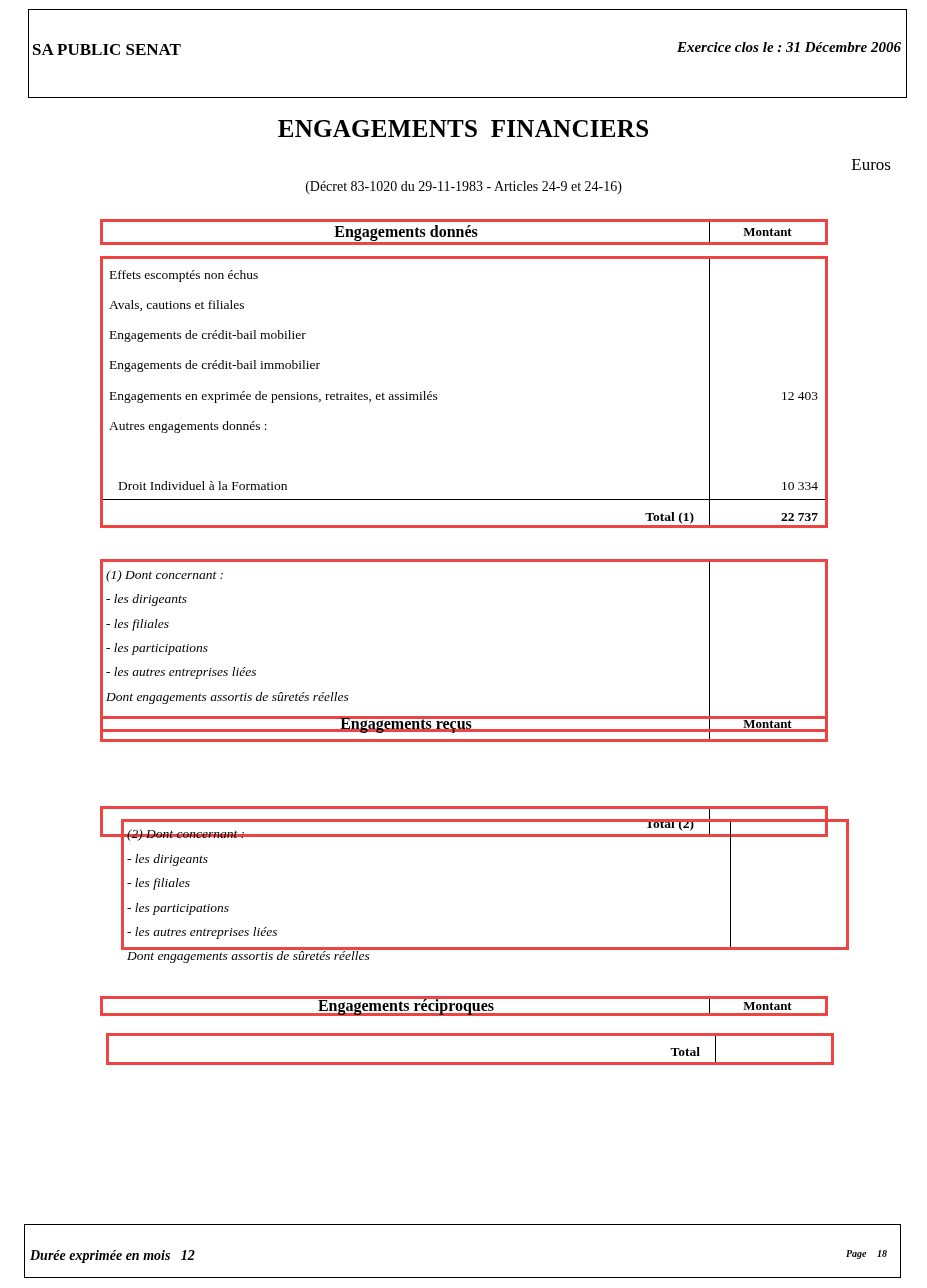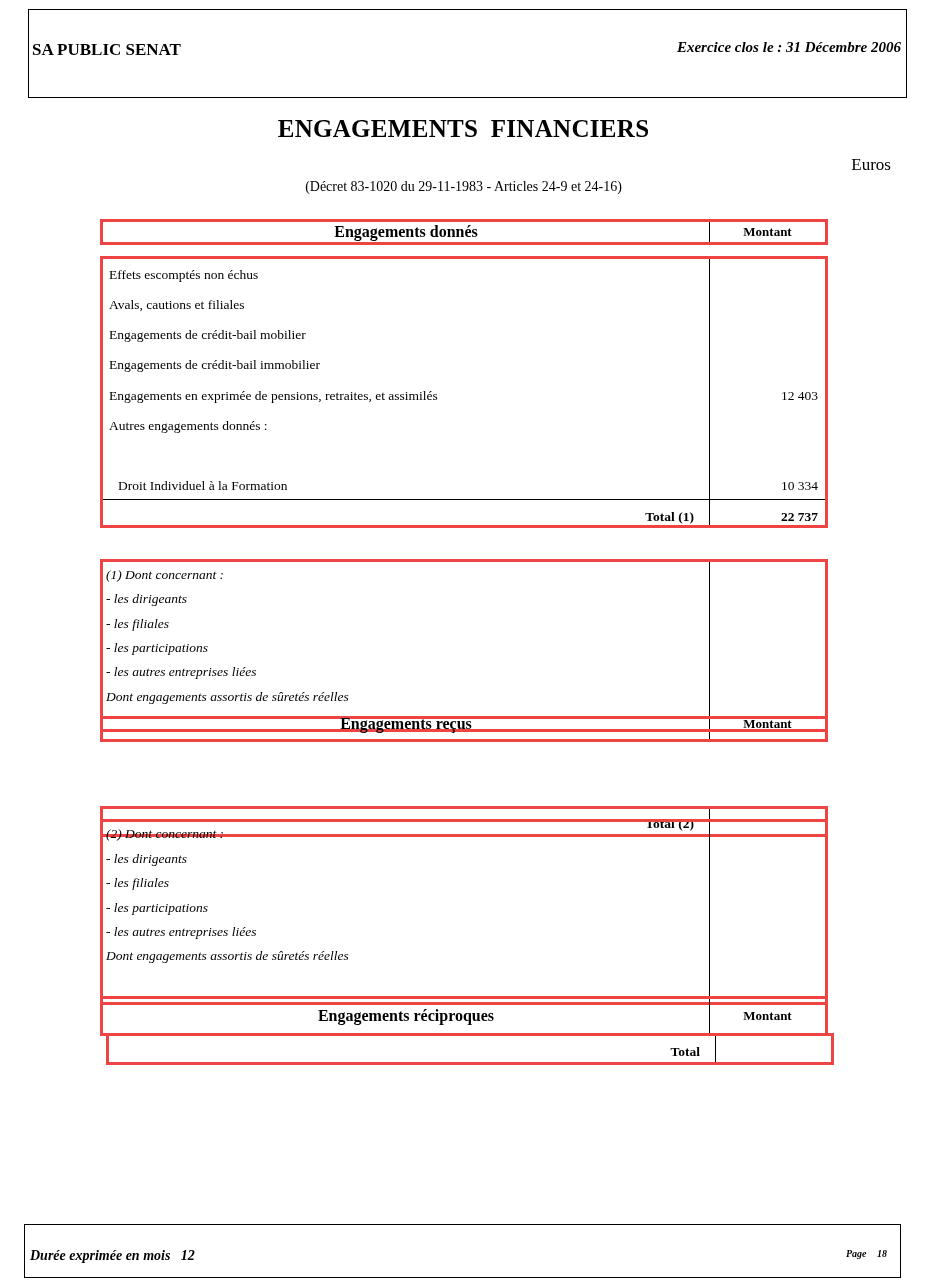--- a/index.html
+++ b/index.html
@@ -109,21 +109,21 @@
 </div>
 
 <div class="abs tbl" style="top:776px;height:31px;margin-top:30px;">
   <div class="sep"></div>
   <div class="row totrow" style="top:7px;">
     <span class="t" style="right:131px;">Total (2)</span>
     <span class="v"></span>
   </div>
 </div>
 
-<div class="abs tbl" style="top:819px;height:186px;">
+<div class="abs tbl" style="top:819px;height:131px;margin-left:21px;">
   <div class="sep"></div>
   <div class="row it" style="top:4px;">
       <span class="t">(2) Dont concernant :</span>
     </div>
   <div class="row it" style="top:29px;">
       <span class="t">- les dirigeants</span>
     </div>
   <div class="row it" style="top:53px;">
       <span class="t">- les filiales</span>
     </div>
@@ -131,21 +131,21 @@
       <span class="t">- les participations</span>
     </div>
   <div class="row it" style="top:102px;">
       <span class="t">- les autres entreprises liées</span>
     </div>
   <div class="row it" style="top:126px;">
       <span class="t">Dont engagements assortis de sûretés réelles</span>
     </div>
 </div>
 
-<div class="abs tbl hdr" style="top:996px;height:40px;">
+<div class="abs tbl hdr" style="top:996px;height:20px;">
   <div class="sep"></div>
   <div class="lbl">Engagements réciproques</div>
   <div class="mnt">Montant</div>
 </div>
 
 <div class="abs tbl" style="top:1033px;height:32px;margin-left:6px;">
   <div class="sep"></div>
   <div class="row totrow" style="top:8px;">
     <span class="t" style="right:131px;">Total</span>
     <span class="v"></span>

